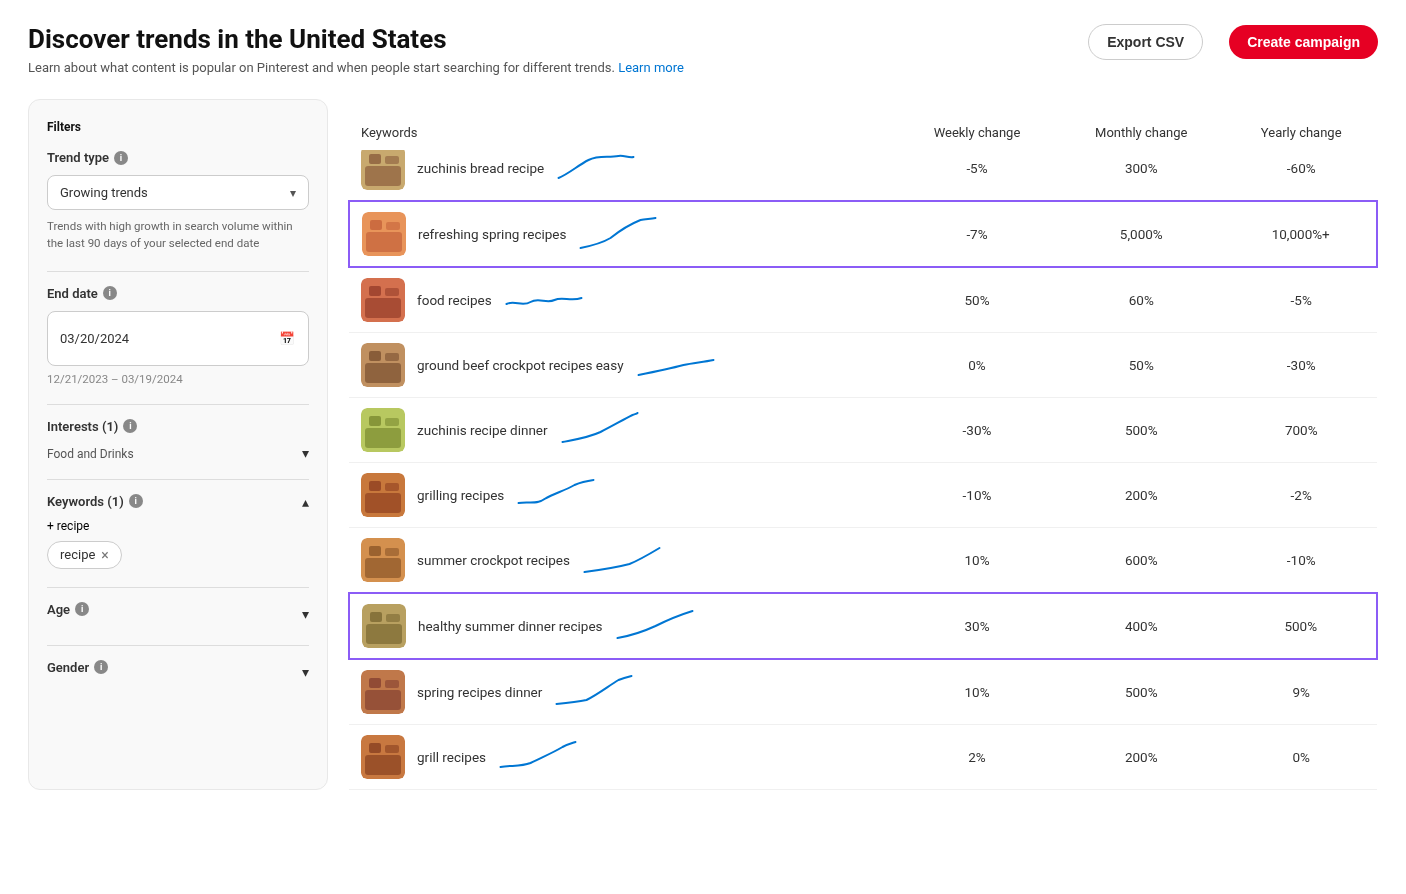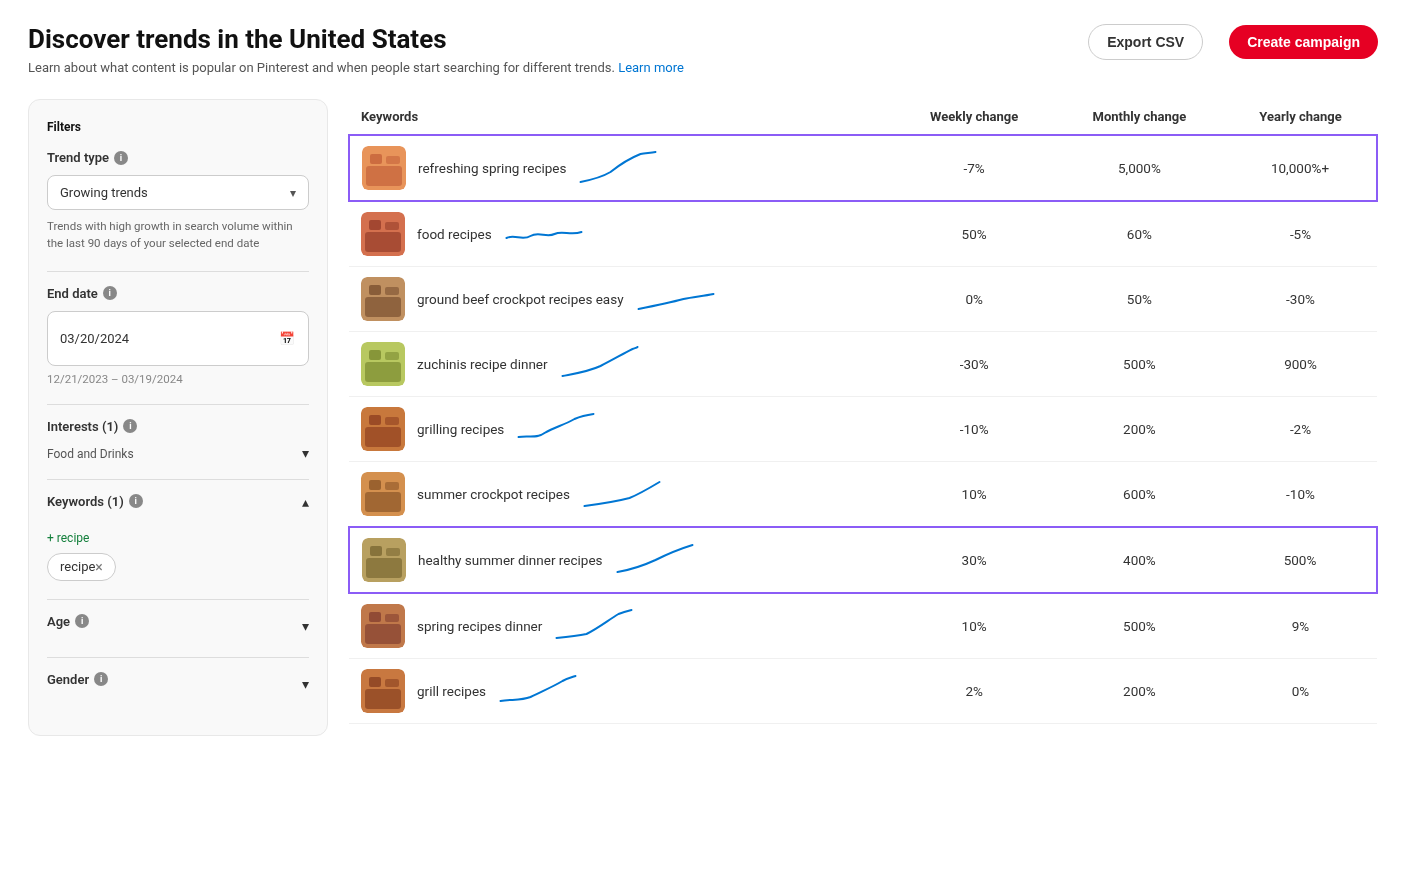--- a/index.html
+++ b/index.html
@@ -104,25 +104,25 @@
       align-items: flex-end;
     }
     .interests-label-group { display: flex; flex-direction: column; gap: 3px; }
     .interests-sub { font-size: 12px; color: #555; }
 
     .keywords-row {
       display: flex;
       justify-content: space-between;
       align-items: flex-start;
     }
-    .add-keyword { font-size: 12px; color: #15803d; margin-top: 12px; }
+    .add-keyword { font-size: 12px; color: #000000; margin-top: 0; }
     .keyword-tag {
       display: inline-flex;
       align-items: center;
-      gap: 0;
+      gap: 6px;
       background: #fff;
       border: 1.5px solid #ccc;
       border-radius: 20px;
       padding: 5px 12px;
       font-size: 13px;
       margin-top: 8px;
       cursor: pointer;
     }
     .keyword-tag .remove { font-size: 14px; color: #777; cursor: pointer; }
 
@@ -138,26 +138,26 @@
     }
 
     
     .table-area { flex: 1; overflow: hidden; }
 
     .table-scroll { overflow-y: auto; max-height: 760px; }
     .trends-table { width: 100%; border-collapse: collapse; }
     .trends-table thead th {
       text-align: left;
       font-size: 13px;
-      font-weight: 700;
+      font-weight: 400;
       color: #333;
       padding: 10px 12px;
       border-bottom: 2px solid #eee;
       position: sticky;
-      top: 0;
+      top: 16px;
       background: #fff;
       z-index: 2;
     }
     .trends-table thead th:not(:first-child) { text-align: center; }
     .trends-table tbody tr { border-bottom: 1px solid #f0f0f0; }
     .trends-table tbody td { padding: 10px 12px; font-size: 13.5px; color: #333; }
     .trends-table tbody td.center { text-align: center; }
 
     .keyword-cell { display: flex; align-items: center; gap: 12px; }
     .thumb {
@@ -296,20 +296,41 @@
         <table class="trends-table">
           <thead>
             <tr>
               <th>Keywords</th>
               <th>Weekly change</th>
               <th>Monthly change</th>
               <th>Yearly change</th>
             </tr>
           </thead>
           <tbody id="table-body">
+          <tr>
+      <td>
+        <div class="keyword-cell">
+          <div class="thumb">
+                      <svg xmlns="http://www.w3.org/2000/svg" width="44" height="44" viewBox="0 0 44 44">
+      <rect width="44" height="44" fill="#c8a96e" rx="6"></rect>
+      <rect x="4" y="20" width="36" height="20" fill="#8b5e3c" rx="3" opacity="0.7"></rect>
+      <rect x="8" y="8" width="12" height="10" fill="#8b5e3c" rx="2" opacity="0.8"></rect>
+      <rect x="24" y="10" width="14" height="8" fill="#8b5e3c" rx="2" opacity="0.6"></rect>
+    </svg>
+                    </div>
+          <span class="keyword-name">zuchinis bread recipe</span>
+          <svg class="sparkline" viewBox="0 0 75 36" fill="none" xmlns="http://www.w3.org/2000/svg">
+      <path d="M0,28 C10,24 20,15 30,10 C40,5 50,8 60,6 C65,5 70,8 75,7" stroke="#0076d3" stroke-width="2" fill="none" stroke-linecap="round" stroke-linejoin="round"></path>
+    </svg>
+        </div>
+      </td>
+      <td class="center">-5%</td>
+      <td class="center">300%</td>
+      <td class="center">-60%</td>
+    </tr>
               <tr style="border-top: 2.5px solid rgb(139, 92, 246); border-bottom: 2.5px solid rgb(139, 92, 246); outline: rgb(139, 92, 246) solid 2.5px; outline-offset: -1px;">
       <td style="border-left: 2.5px solid rgb(139, 92, 246); border-top: 2.5px solid rgb(139, 92, 246); border-bottom: 2.5px solid rgb(139, 92, 246);">
         <div class="keyword-cell">
           <div class="thumb">
                       <svg xmlns="http://www.w3.org/2000/svg" width="44" height="44" viewBox="0 0 44 44">
       <rect width="44" height="44" fill="#e8945a" rx="6"></rect>
       <rect x="4" y="20" width="36" height="20" fill="#c4623a" rx="3" opacity="0.7"></rect>
       <rect x="8" y="8" width="12" height="10" fill="#c4623a" rx="2" opacity="0.8"></rect>
       <rect x="24" y="10" width="14" height="8" fill="#c4623a" rx="2" opacity="0.6"></rect>
     </svg>
@@ -378,21 +399,21 @@
     </svg>
                     </div>
           <span class="keyword-name">zuchinis recipe dinner</span>
           <svg class="sparkline" viewBox="0 0 75 36" fill="none" xmlns="http://www.w3.org/2000/svg">
       <path d="M0,30 C10,28 25,26 38,20 C50,14 60,8 70,3 C72,2 74,2 75,1" stroke="#0076d3" stroke-width="2" fill="none" stroke-linecap="round" stroke-linejoin="round"></path>
     </svg>
         </div>
       </td>
       <td class="center">-30%</td>
       <td class="center">500%</td>
-      <td class="center">900%</td>
+      <td class="center">700%</td>
     </tr>
               <tr>
       <td>
         <div class="keyword-cell">
           <div class="thumb">
                       <svg xmlns="http://www.w3.org/2000/svg" width="44" height="44" viewBox="0 0 44 44">
       <rect width="44" height="44" fill="#c8783c" rx="6"></rect>
       <rect x="4" y="20" width="36" height="20" fill="#904020" rx="3" opacity="0.7"></rect>
       <rect x="8" y="8" width="12" height="10" fill="#904020" rx="2" opacity="0.8"></rect>
       <rect x="24" y="10" width="14" height="8" fill="#904020" rx="2" opacity="0.6"></rect>

